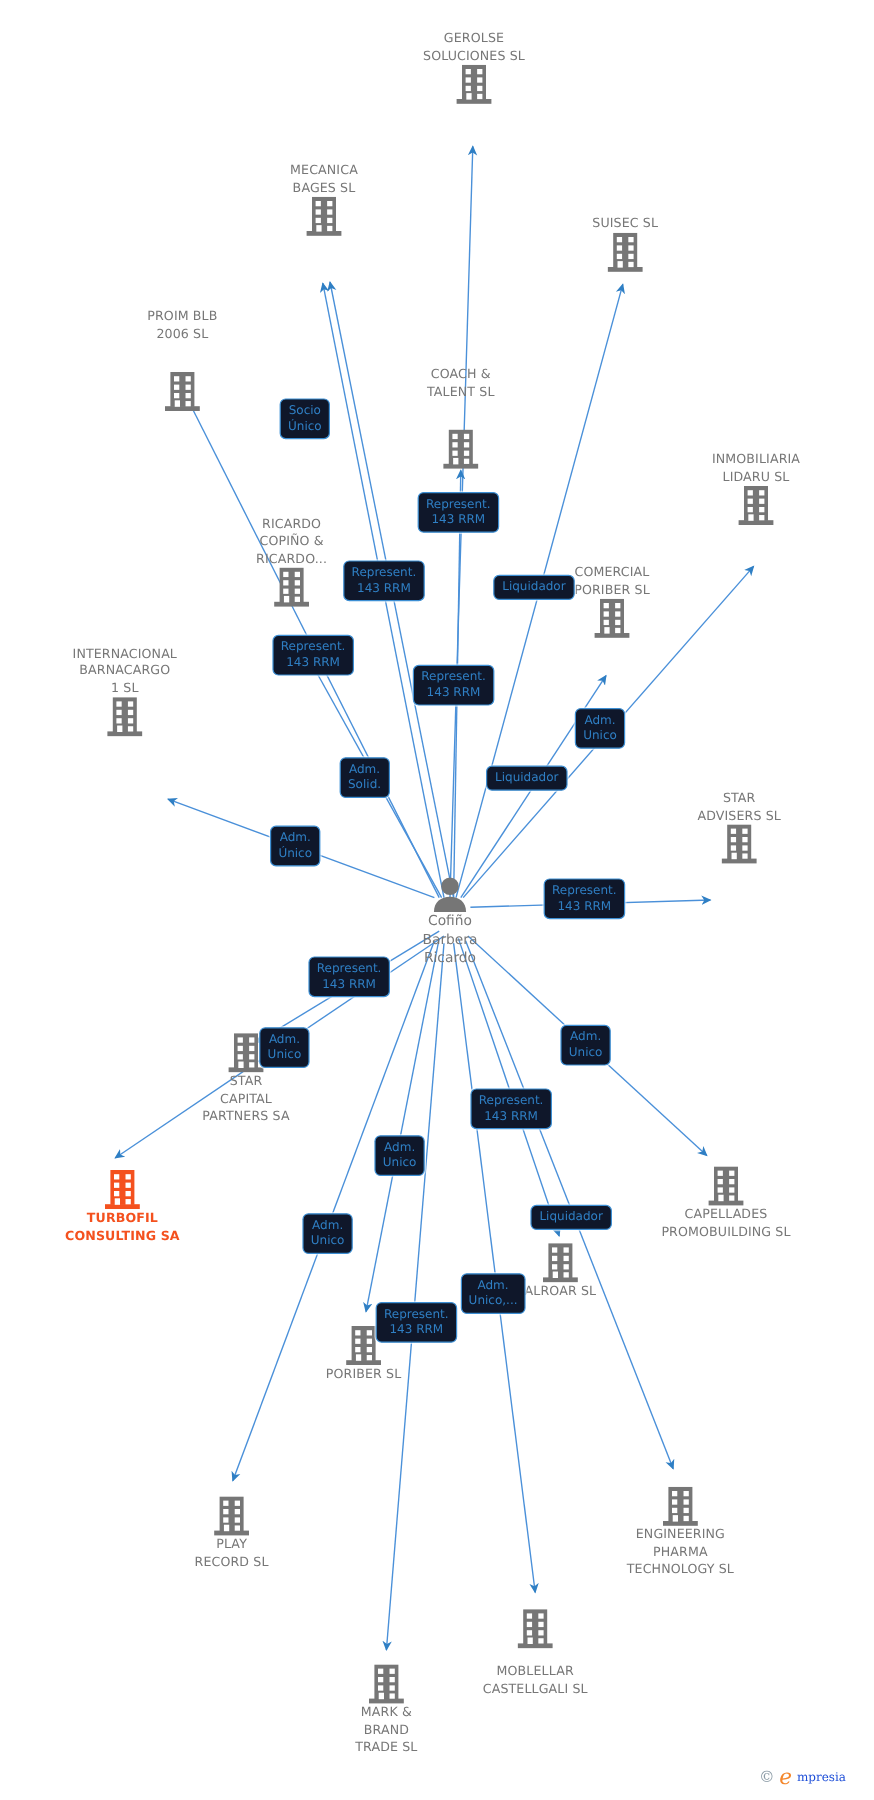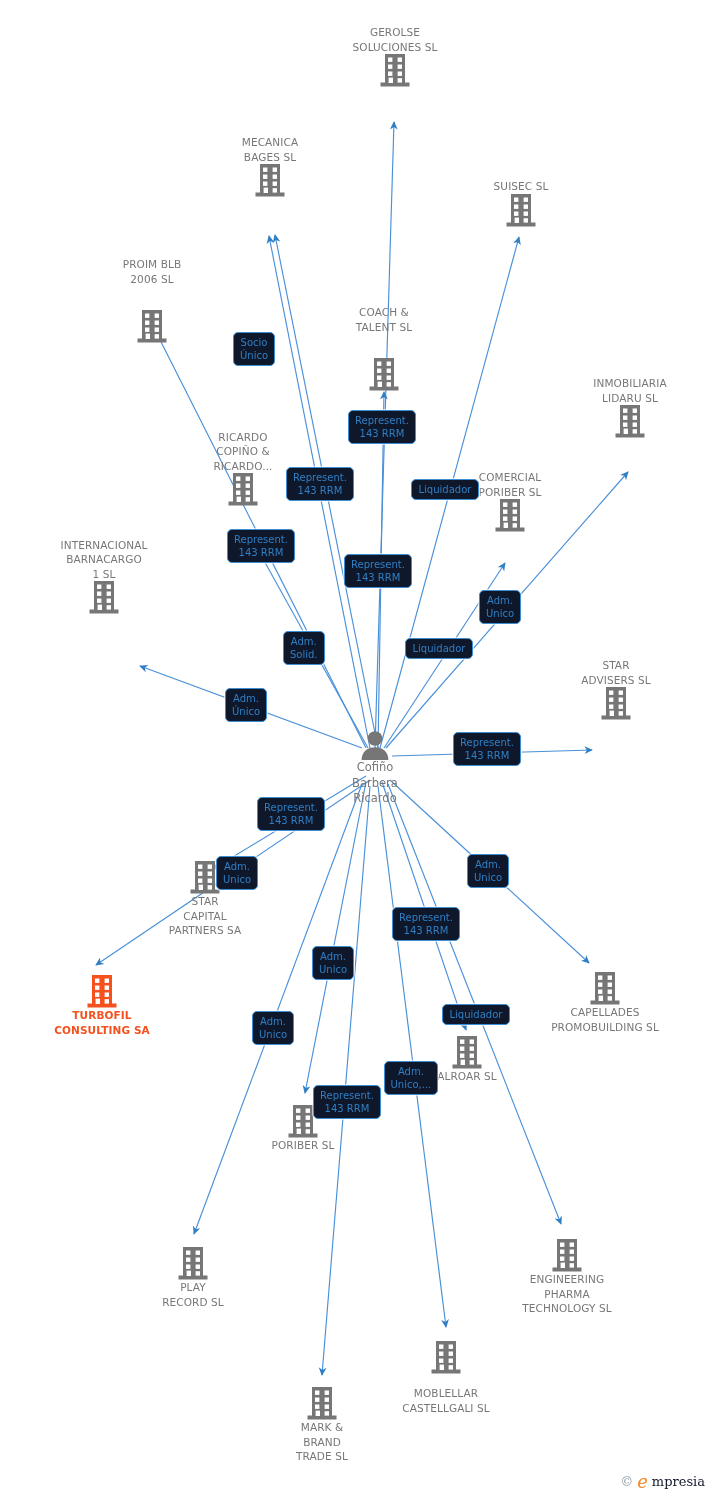--- a/index.html
+++ b/index.html
@@ -25,21 +25,21 @@
   .elabel{position:absolute;background:#0f172a;border:1px solid #3d8fd4;
           border-radius:5px;color:#2f7fc4;font-size:10px;line-height:13px;
           text-align:center;padding:3px 6px;white-space:pre-line;
           box-shadow:0 0 0 1px rgba(255,255,255,.6);}
   .elabel.one{padding:3px 7px;}
 
   .wm{position:absolute;right:8px;bottom:8px;display:flex;align-items:center;
       gap:4px;font-size:15px;color:#6b7f8c;font-family:"DejaVu Serif",serif;}
   .wm .c{font-size:13px;color:#8a9aa5;}
   .wm .e{color:#f4872c;font-style:italic;font-size:18px;}
-  .wm .rest{color:#0f172a;font-size:13px;}
+  .wm .rest{color:#1d4ed8;font-size:10px;}
 </style>
 </head>
 <body>
 
 <div id="stage">
 
   <svg id="edges" viewBox="0 0 728 1500" xmlns="http://www.w3.org/2000/svg">
     <defs>
       <marker id="ah" markerWidth="9" markerHeight="9" refX="7.5" refY="4.5" orient="auto" markerUnits="userSpaceOnUse">
         <path d="M0,0.6 L8.4,4.5 L0,8.4 L2.4,4.5 Z" fill="#2f7fc4"></path>

